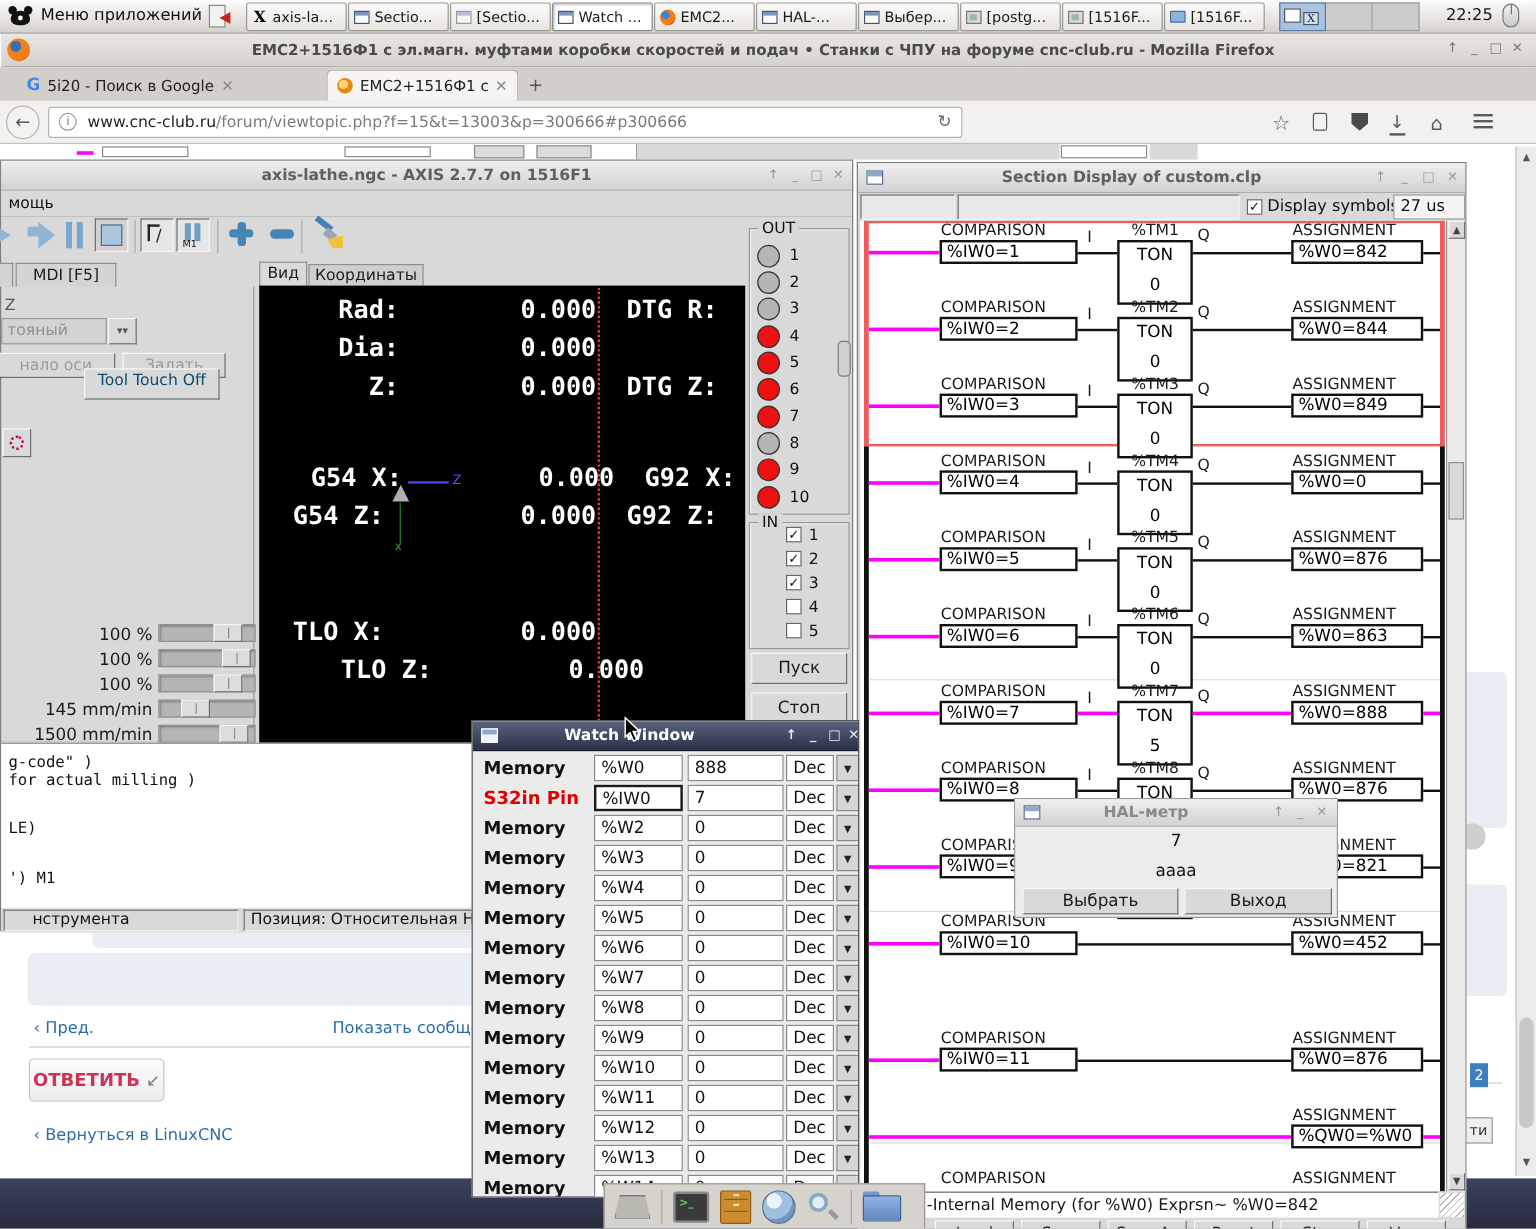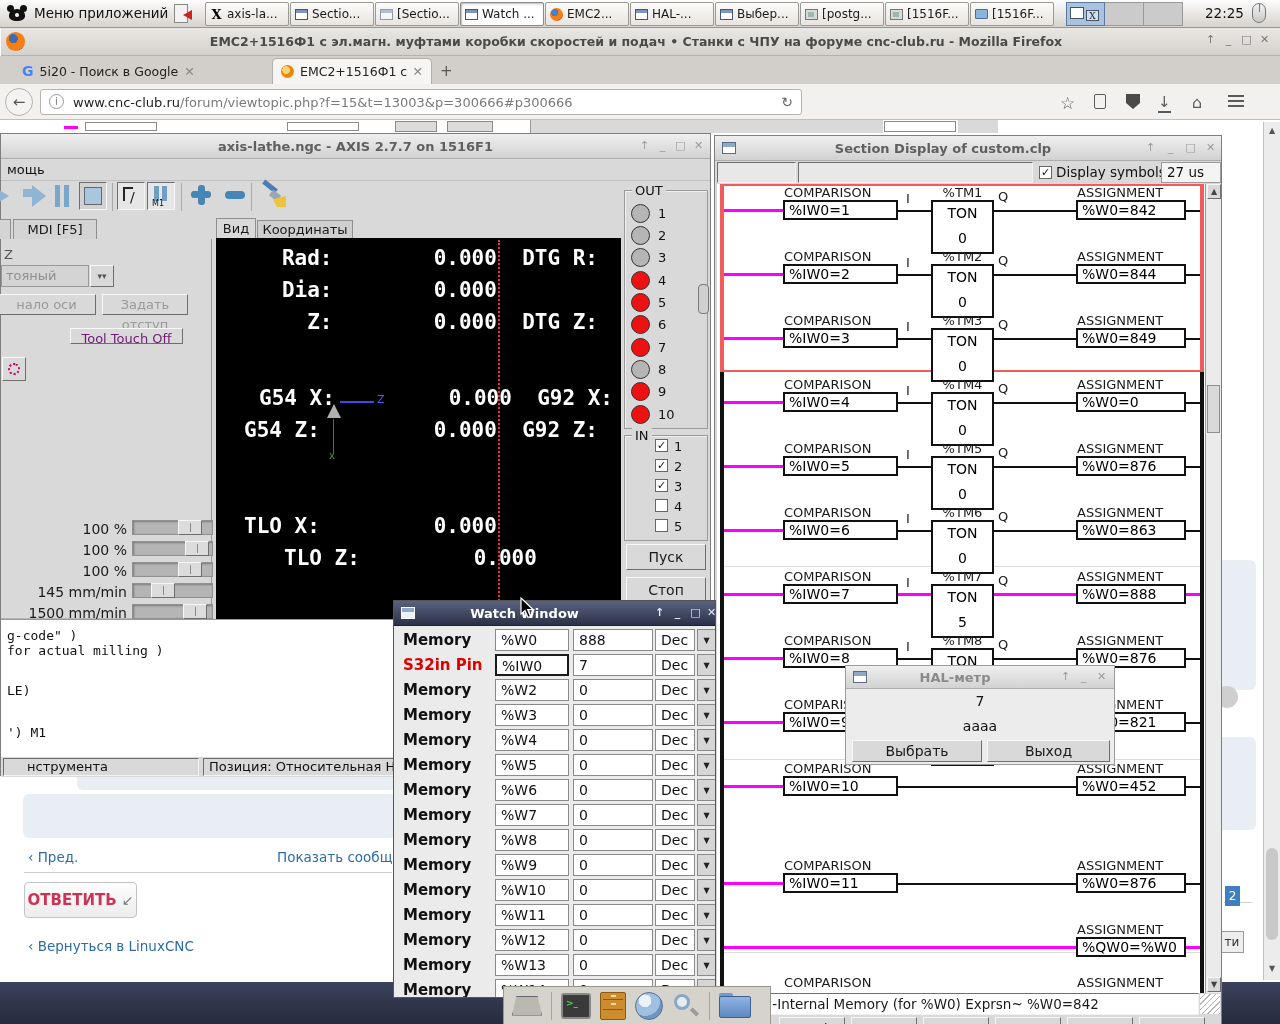--- a/index.html
+++ b/index.html
@@ -226,21 +226,21 @@
     <div class="tab" style="left:12px;top:85px;width:84px;height:20px;line-height:19px">MDI [F5]</div>
     <div class="tab sel" style="left:215px;top:84px;width:40px;line-height:20px">Вид</div>
     <div class="tab" style="left:256px;top:86px;width:96px;height:18px;line-height:17px;background:#cfcfcf">Координаты</div>
 
     <div class="abs" style="left:0;top:105px;width:211px;height:380px;border-right:1px solid #9a9a9a">
       <span class="abs" style="left:3px;top:8px;font-size:13px;color:#555">Z</span>
       <span class="abs" style="left:0;top:26px;width:88px;height:22px;background:#d4d4d4;border:1px solid #999;font-size:13px;line-height:20px;color:#909090;padding-left:4px"><span>тояный</span></span>
       <span class="btn3d" style="left:89px;top:26px;width:24px;height:22px;font-size:9px;color:#555;line-height:20px">▾▾</span>
       <span class="btn3d" style="left:-4px;top:55px;width:99px;height:21px;color:#9a9a9a"><span>нало оси</span></span>
       <span class="btn3d" style="left:101px;top:55px;width:86px;height:21px;color:#9a9a9a"><span>Задать отступ</span></span>
-      <span class="btn3d" style="left:69px;top:89px;width:113px;height:16px;color:#701a75"><span>Tool Touch Off</span></span>
+      <span class="btn3d" style="left:69px;top:68px;width:113px;height:26px;color:#0c4a6e"><span>Tool Touch Off</span></span>
       <span class="btn3d" style="left:1px;top:118px;width:24px;height:24px">
         <span style="position:absolute;left:5px;top:5px;width:12px;height:12px;border:2px dotted #c06;border-radius:50%;transform:rotate(20deg)"></span>
       </span>
       <span class="abs" style="left:0;top:379px;width:211px;height:1px;background:#b5b5b5"></span>
     </div>
 
     <div class="abs" id="axis-sliders" style="left:0;top:386px;width:213px;height:110px">
         <div class="slider-lbl" style="position: absolute; top: 1px;">100 %</div>
         <div class="slider-track" style="position: absolute; top: 0px;">
           <div class="slider-thumb" style="position: absolute; left: 45px;"></div>

